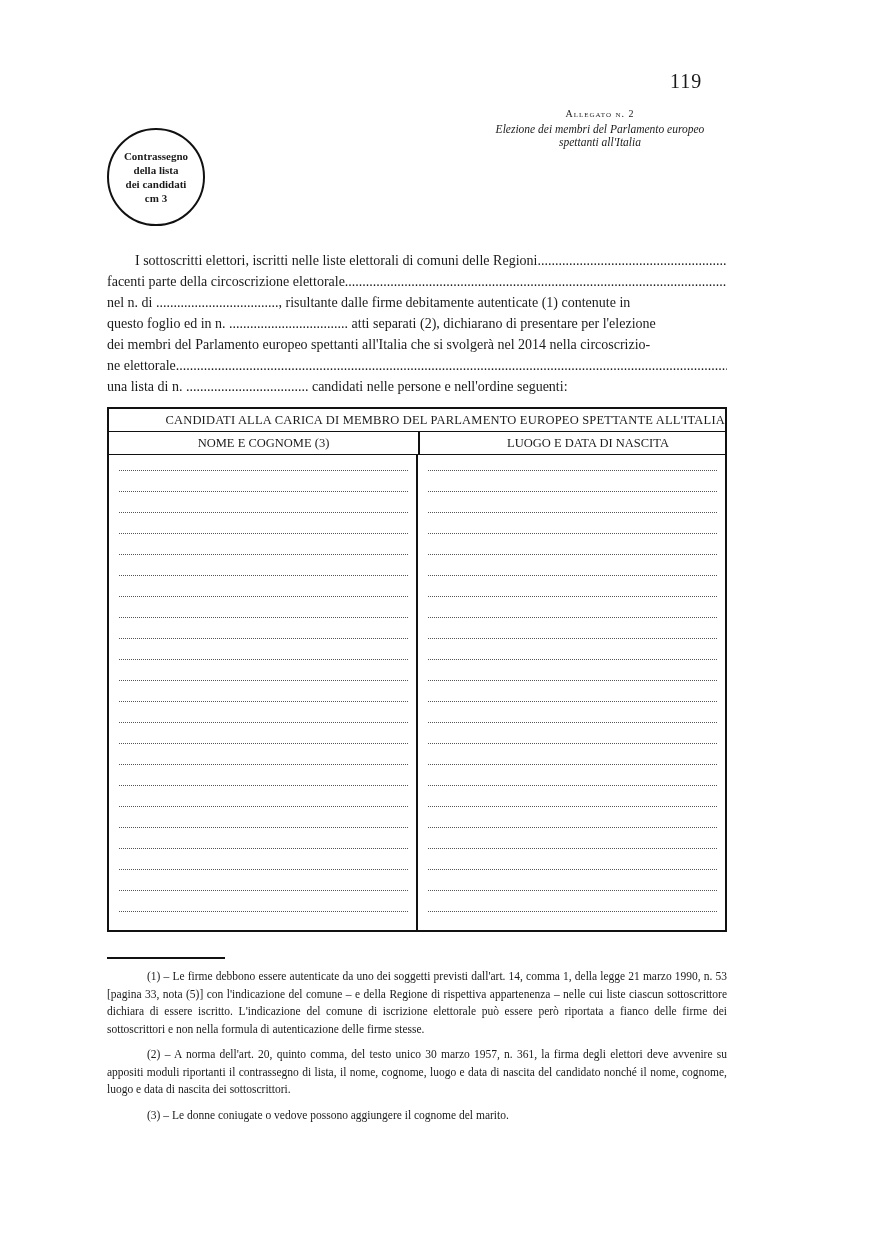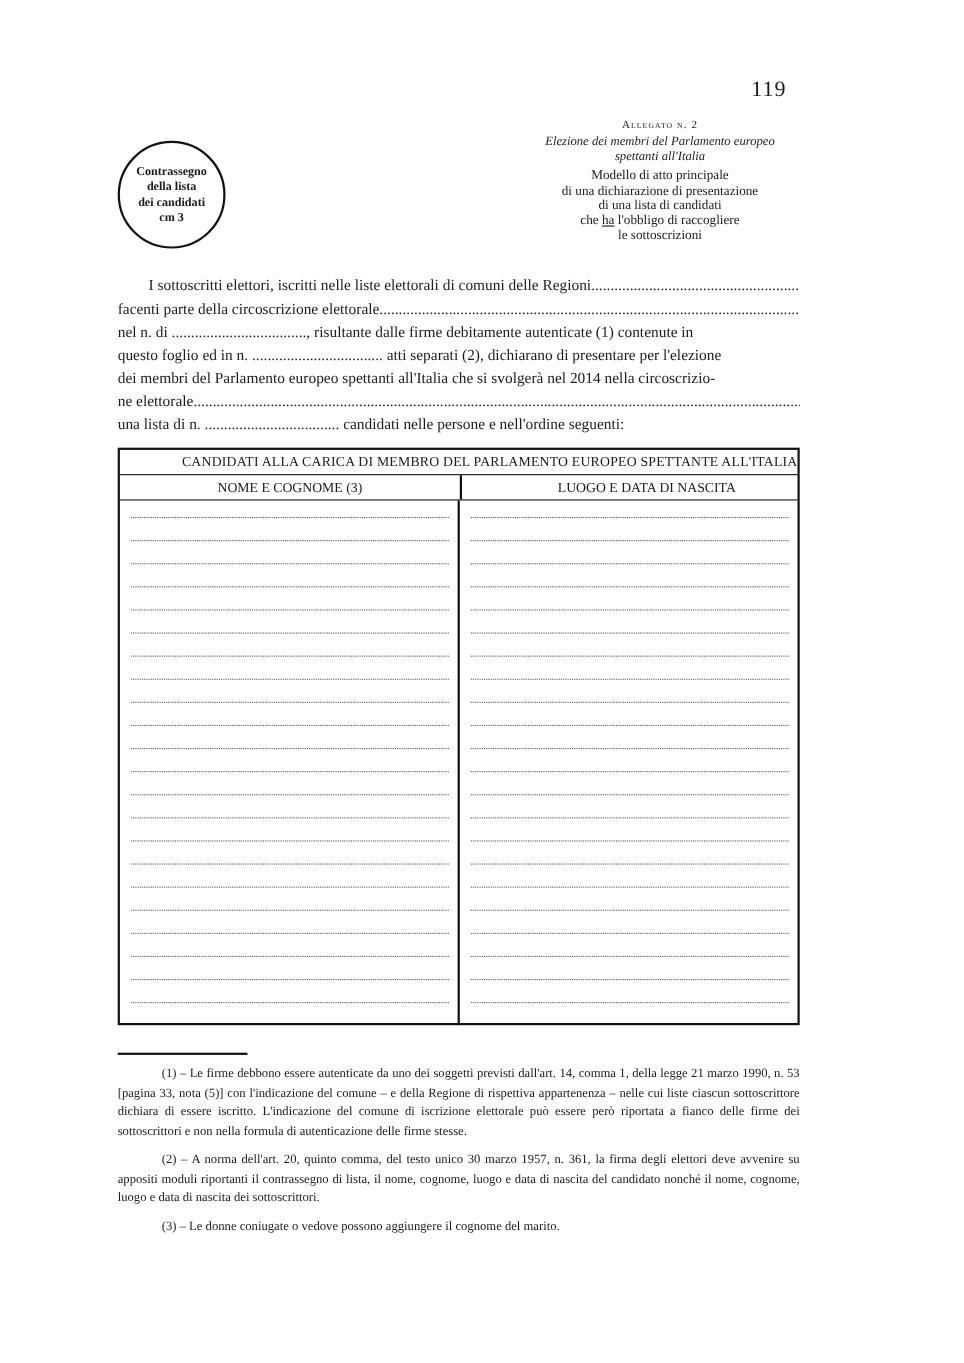--- a/index.html
+++ b/index.html
@@ -1,19 +1,19 @@
 <!DOCTYPE html>
 <html><head>
 <meta charset="utf-8">
 <style>
   html, body { margin:0; padding:0; background:#ffffff; }
   body { width:876px; height:1239px; position:relative; overflow:hidden; color:#1a1a1a;
          font-family:"Liberation Serif", "DejaVu Serif", serif; }
   .abs { position:absolute; }
-  .page-number { left:670px; top:70px; width:58px; text-align:center; font-size:20px; letter-spacing:1px; }
+  .page-number { left:670px; top:70px; width:58px; text-align:left; font-size:20px; letter-spacing:1px; }
   .header-block { left:470px; top:108px; width:260px; text-align:center; }
   .allegato { font-size:10px; letter-spacing:1px; font-variant:small-caps; margin-bottom:4px; }
   .italic-title { font-style:italic; font-size:11.5px; line-height:13px; }
   .model-desc { font-size:12px; line-height:13.5px; margin-top:4px; }
   .model-desc u { text-decoration:underline; }
   .symbol-circle { left:107px; top:128px; width:98px; height:98px; border:2px solid #111; border-radius:50%;
                    display:flex; flex-direction:column; align-items:center; justify-content:center; text-align:center;
                    font-size:11px; line-height:14px; box-sizing:border-box;font-weight:bold; }
   .body-text { left:107px; top:250px; width:620px; font-size:14px; line-height:21px; text-align:justify; }
   .body-line { display:flex; white-space:nowrap; }
@@ -37,27 +37,20 @@
 </head>
 <body>
 
 <div class="abs page-number">119</div>
 
 <div class="abs header-block">
   <div class="allegato">Allegato n. 2</div>
   <div class="italic-title">
     <div>Elezione dei membri del Parlamento europeo</div>
     <div>spettanti all'Italia</div>
-  </div>
-  <div class="model-desc">
-    <div>Modello di atto principale</div>
-    <div>di una dichiarazione di presentazione</div>
-    <div>di una lista di candidati</div>
-    <div><span>che </span><u>ha</u><span> l'obbligo di raccogliere</span></div>
-    <div>le sottoscrizioni</div>
   </div>
 </div>
 
 <div class="abs symbol-circle">
   <div>Contrassegno</div>
   <div>della lista</div>
   <div>dei candidati</div>
   <div>cm 3</div>
 </div>
 

